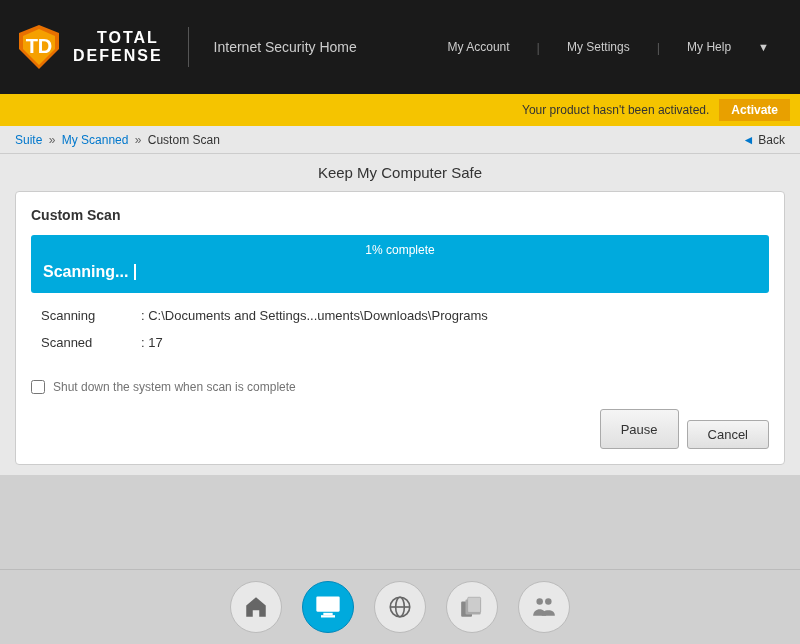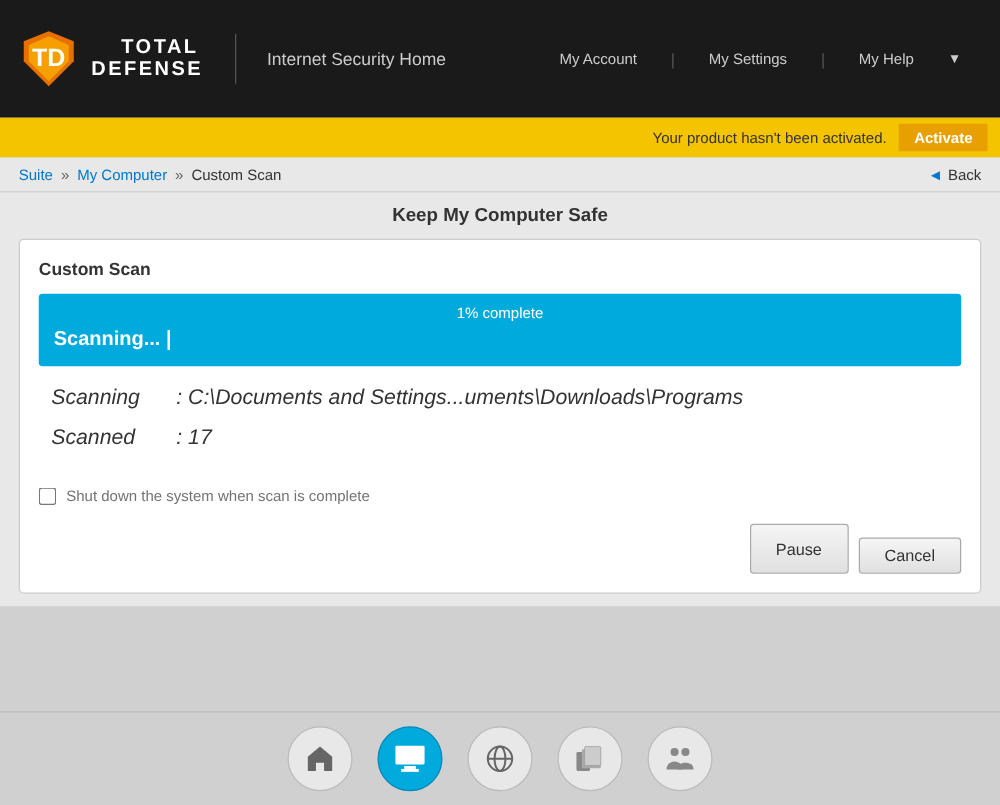--- a/index.html
+++ b/index.html
@@ -104,21 +104,21 @@
     }
 
     
     #main-content {
       background: #e8e8e8;
       padding: 10px 15px;
     }
     #page-title {
       text-align: center;
       font-size: 15px;
-      font-weight: bold;
+      font-weight: normal;
       color: #333;
       margin-bottom: 10px;
     }
 
     
     #card {
       background: white;
       border: 1px solid #ccc;
       border-radius: 4px;
       padding: 15px;
@@ -159,23 +159,22 @@
       vertical-align: middle;
     }
 
     
     #scan-details {
       margin: 15px 0 20px 10px;
     }
     .scan-detail-row {
       display: flex;
       margin-bottom: 12px;
-      font-size: 17px;
-      color: #333;
-      font-style: italic;
+      font-size: 13px;
+      color: #333;
     }
     .detail-label {
       width: 100px;
       font-weight: normal;
     }
     .detail-value {
       color: #333;
     }
 
     
@@ -285,21 +284,21 @@
 
 <div id="activation-banner">
   <span id="activation-text">Your product hasn't been activated.</span>
   <button id="activate-btn">Activate</button>
 </div>
 
 <div id="breadcrumb-bar">
   <div id="breadcrumb">
     <a>Suite</a>
     <span class="separator"> » </span>
-    <a>My Computer</a>
+    <a>My Scanned</a>
     <span class="separator"> » </span>
     <span>Custom Scan</span>
   </div>
   <div id="back-btn">
     <span id="back-arrow">◄</span>
     <span>Back</span>
   </div>
 </div>
 
 <div id="main-content">

